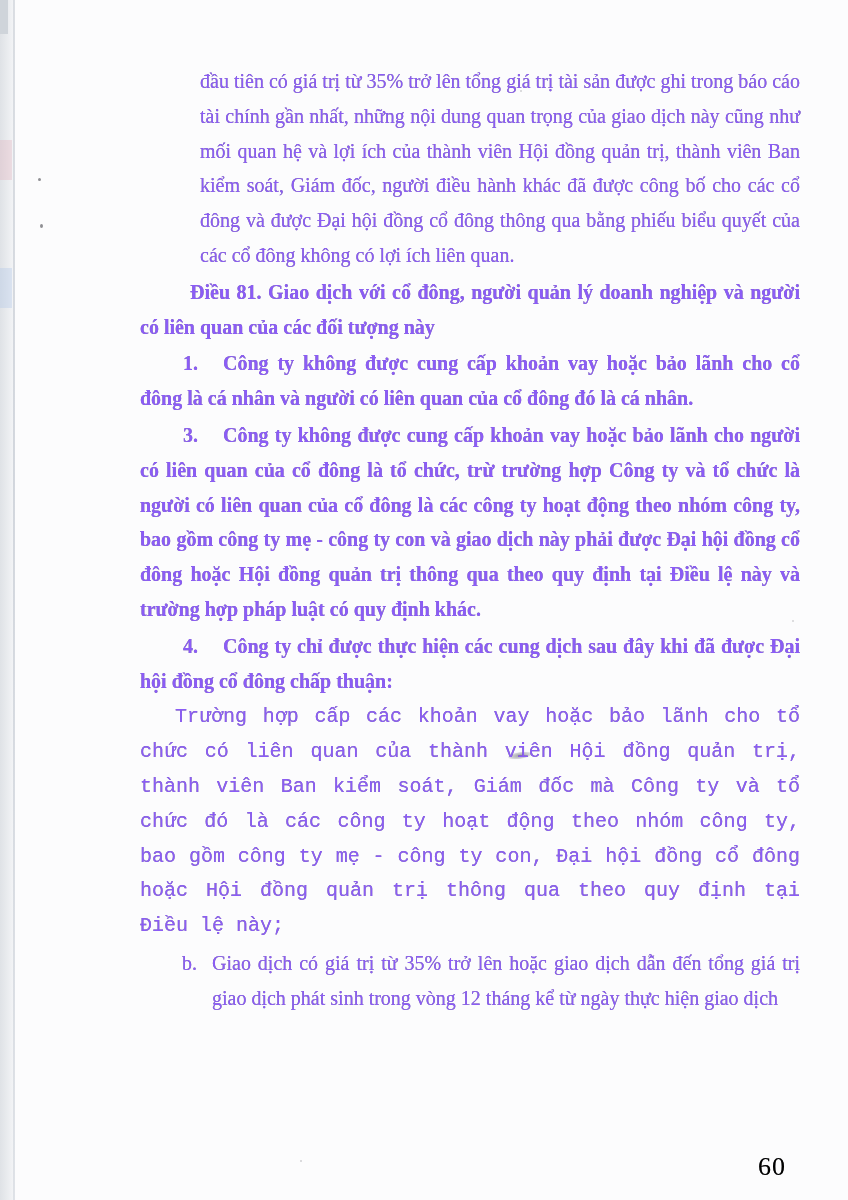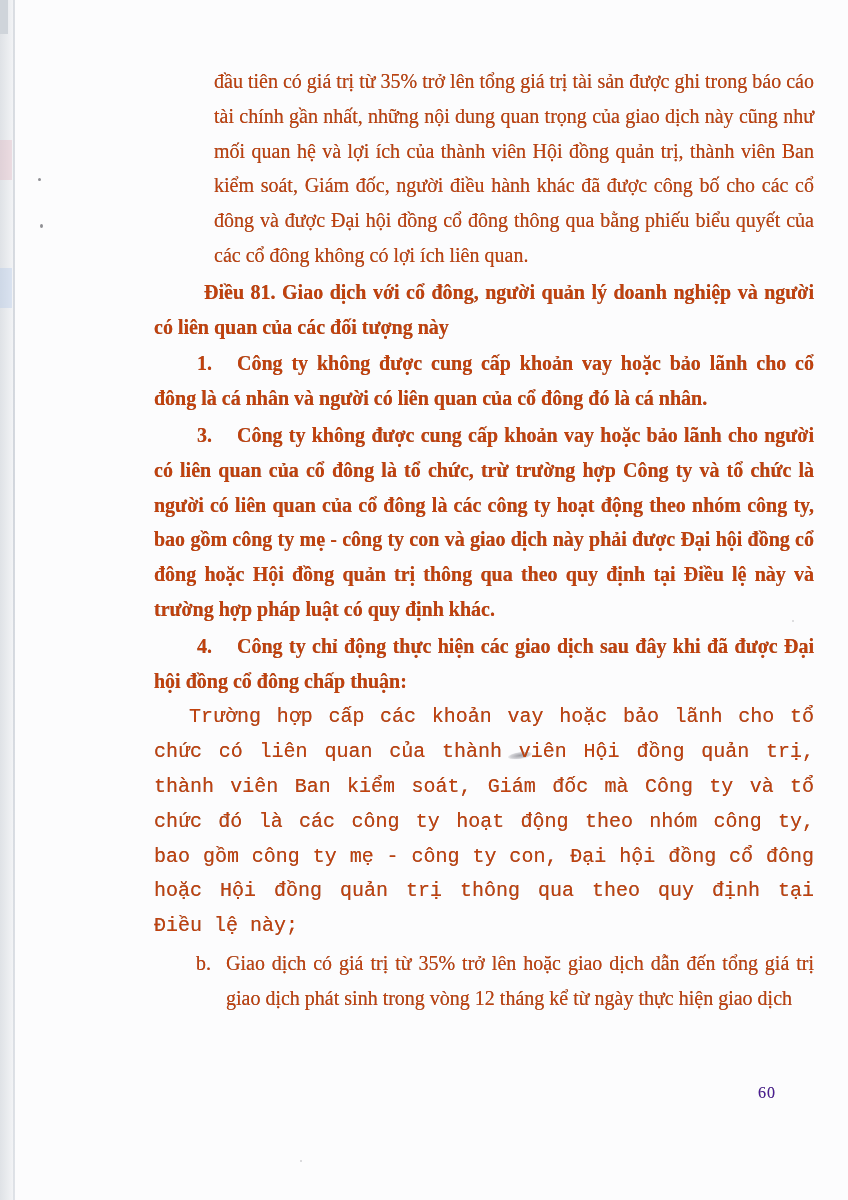--- a/index.html
+++ b/index.html
@@ -64,39 +64,38 @@
     border-radius: 50%;
   }
   
   .content {
     position: absolute;
     left: 140px;
     top: 64px;
     width: 660px;
     font-size: 20px;
     line-height: 34.8px;
-    color: #c2410c;
+    color: #8b5cf6;
     text-align: justify;
     text-shadow: 0 0 0.5px rgba(25,25,30,.55);
-    margin-left: 14px;
   }
   .content p { margin: 0 0 2px 0; }
   p.cont    { margin-left: 60px; }
   p.heading { font-weight: 700; text-indent: 50px; }
   p.num     { text-indent: 43px; font-weight: bold; }
   p.num .marker    { display: inline-block; width: 40px; text-indent: 0; }
   p.letter  { padding-left: 72px; text-indent: -30px; }
   p.letter .marker { display: inline-block; width: 30px; text-indent: 0; }
   p.truong  { text-indent: 35px; font-family: Liberation Mono, monospace; }
   .pagenum {
     position: absolute;
     left: 758px;
-    top: 1084px;
-    font-size: 16px;
-    color: #4c1d95;
+    top: 1152px;
+    font-size: 26px;
+    color: #000000;
     letter-spacing: 1px;
     text-shadow: 0 0 0.5px rgba(25,25,30,.5);
   }
 </style>
 </head>
 <body>
 
 <div class="sheet">
 
   <div class="scan-edge"></div>
@@ -116,21 +115,21 @@
 
     <p class="cont">đầu tiên có giá trị từ 35% trở lên tổng giá trị tài sản được ghi trong báo cáo tài chính gần nhất, những nội dung quan trọng của giao dịch này cũng như mối quan hệ và lợi ích của thành viên Hội đồng quản trị, thành viên Ban kiểm soát, Giám đốc, người điều hành khác đã được công bố cho các cổ đông và được Đại hội đồng cổ đông thông qua bằng phiếu biểu quyết của các cổ đông không có lợi ích liên quan.</p>
 
     <p class="heading">Điều 81. Giao dịch với cổ đông, người quản lý doanh nghiệp và người có liên quan của các đối tượng này</p>
 
     <p class="num"><span class="marker">1.</span><span>Công ty không được cung cấp khoản vay hoặc bảo lãnh cho cổ đông là cá nhân và người có liên quan của cổ đông đó là cá nhân.</span></p>
 
 
     <p class="num"><span class="marker">3.</span><span>Công ty không được cung cấp khoản vay hoặc bảo lãnh cho người có liên quan của cổ đông là tổ chức, trừ trường hợp Công ty và tổ chức là người có liên quan của cổ đông là các công ty hoạt động theo nhóm công ty, bao gồm công ty mẹ - công ty con và giao dịch này phải được Đại hội đồng cổ đông hoặc Hội đồng quản trị thông qua theo quy định tại Điều lệ này và trường hợp pháp luật có quy định khác.</span></p>
 
-    <p class="num"><span class="marker">4.</span><span>Công ty chỉ động thực hiện các giao dịch sau đây khi đã được Đại hội đồng cổ đông chấp thuận:</span></p>
+    <p class="num"><span class="marker">4.</span><span>Công ty chỉ được thực hiện các cung dịch sau đây khi đã được Đại hội đồng cổ đông chấp thuận:</span></p>
 
 
     <p class="truong">Trường hợp cấp các khoản vay hoặc bảo lãnh cho tổ chức có liên quan của thành viên Hội đồng quản trị, thành viên Ban kiểm soát, Giám đốc mà Công ty và tổ chức đó là các công ty hoạt động theo nhóm công ty, bao gồm công ty mẹ - công ty con, Đại hội đồng cổ đông hoặc Hội đồng quản trị thông qua theo quy định tại Điều lệ này;</p>
 
     <p class="letter"><span class="marker">b.</span><span>Giao dịch có giá trị từ 35% trở lên hoặc giao dịch dẫn đến tổng giá trị giao dịch phát sinh trong vòng 12 tháng kể từ ngày thực hiện giao dịch</span></p>
 
   </div>
 
   <div class="pagenum">60</div>
 

